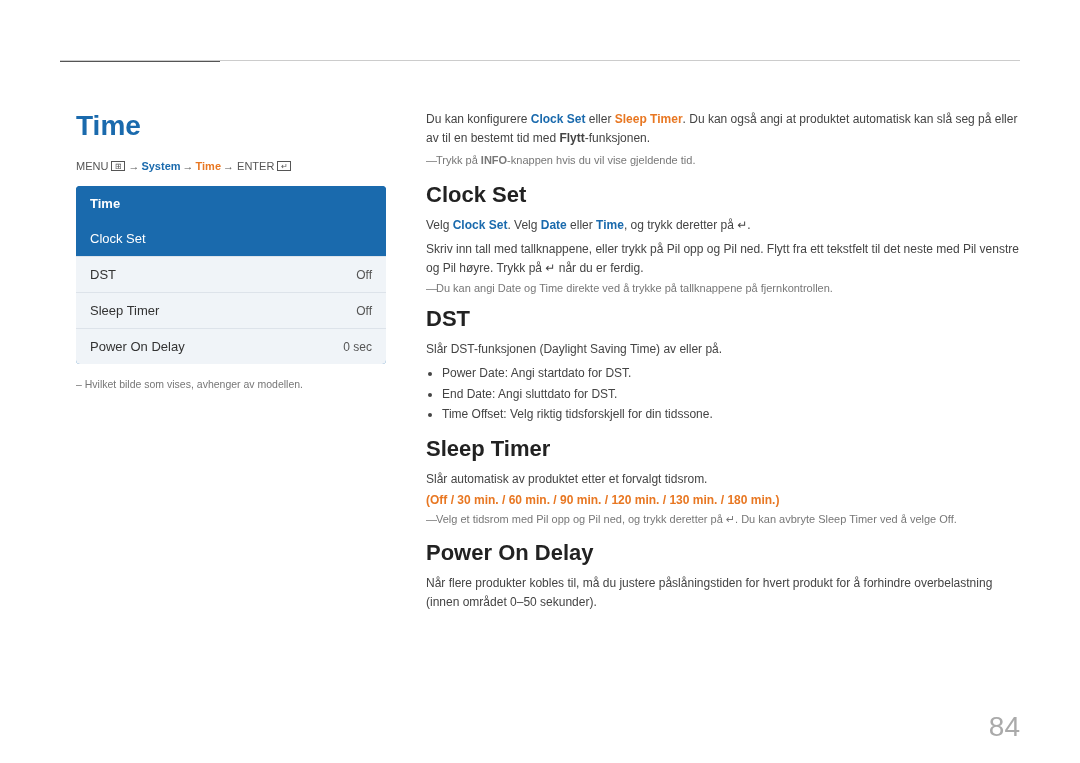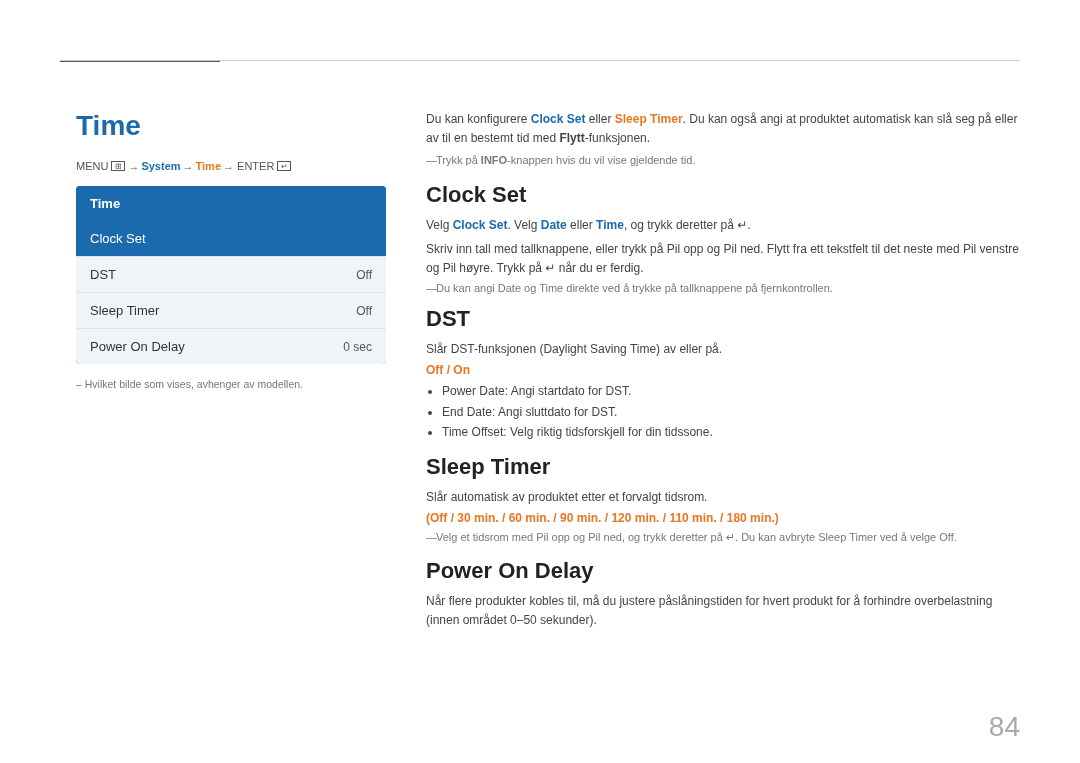--- a/index.html
+++ b/index.html
@@ -300,34 +300,31 @@
       <p class="section-body">
         Skriv inn tall med tallknappene, eller trykk på Pil opp og Pil ned. Flytt fra ett tekstfelt til det neste med Pil venstre og Pil høyre. Trykk på ↵ når du er ferdig.
       </p>
       <p class="sub-note">
         Du kan angi <span class="blue">Date</span> og <span class="blue">Time</span> direkte ved å trykke på tallknappene på fjernkontrollen.
       </p>
 
       <div class="section-divider"></div>
       <h2 class="section-title">DST</h2>
       <p class="section-body">Slår DST-funksjonen (Daylight Saving Time) av eller på.</p>
-      <p class="options-line">
-        <span class="orange">Off / On</span>
-      </p>
       <ul class="bullet-list">
         <li><span class="blue">Power Date</span>: Angi startdato for DST.</li>
         <li><span class="blue">End Date</span>: Angi sluttdato for DST.</li>
         <li><span class="blue">Time Offset</span>: Velg riktig tidsforskjell for din tidssone.</li>
       </ul>
 
       <div class="section-divider"></div>
       <h2 class="section-title">Sleep Timer</h2>
       <p class="section-body">Slår automatisk av produktet etter et forvalgt tidsrom.</p>
       <p class="options-line">
-        <span class="orange">(Off / 30 min. / 60 min. / 90 min. / 120 min. / 110 min. / 180 min.)</span>
+        <span class="orange">(Off / 30 min. / 60 min. / 90 min. / 120 min. / 130 min. / 180 min.)</span>
       </p>
       <p class="footer-note">
         Velg et tidsrom med Pil opp og Pil ned, og trykk deretter på ↵. Du kan avbryte <span class="blue">Sleep Timer</span> ved å velge <span class="blue">Off</span>.
       </p>
 
       <div class="section-divider"></div>
       <h2 class="section-title">Power On Delay</h2>
       <p class="section-body">Når flere produkter kobles til, må du justere påslåningstiden for hvert produkt for å forhindre overbelastning (innen området 0–50 sekunder).</p>
 
     </div>

